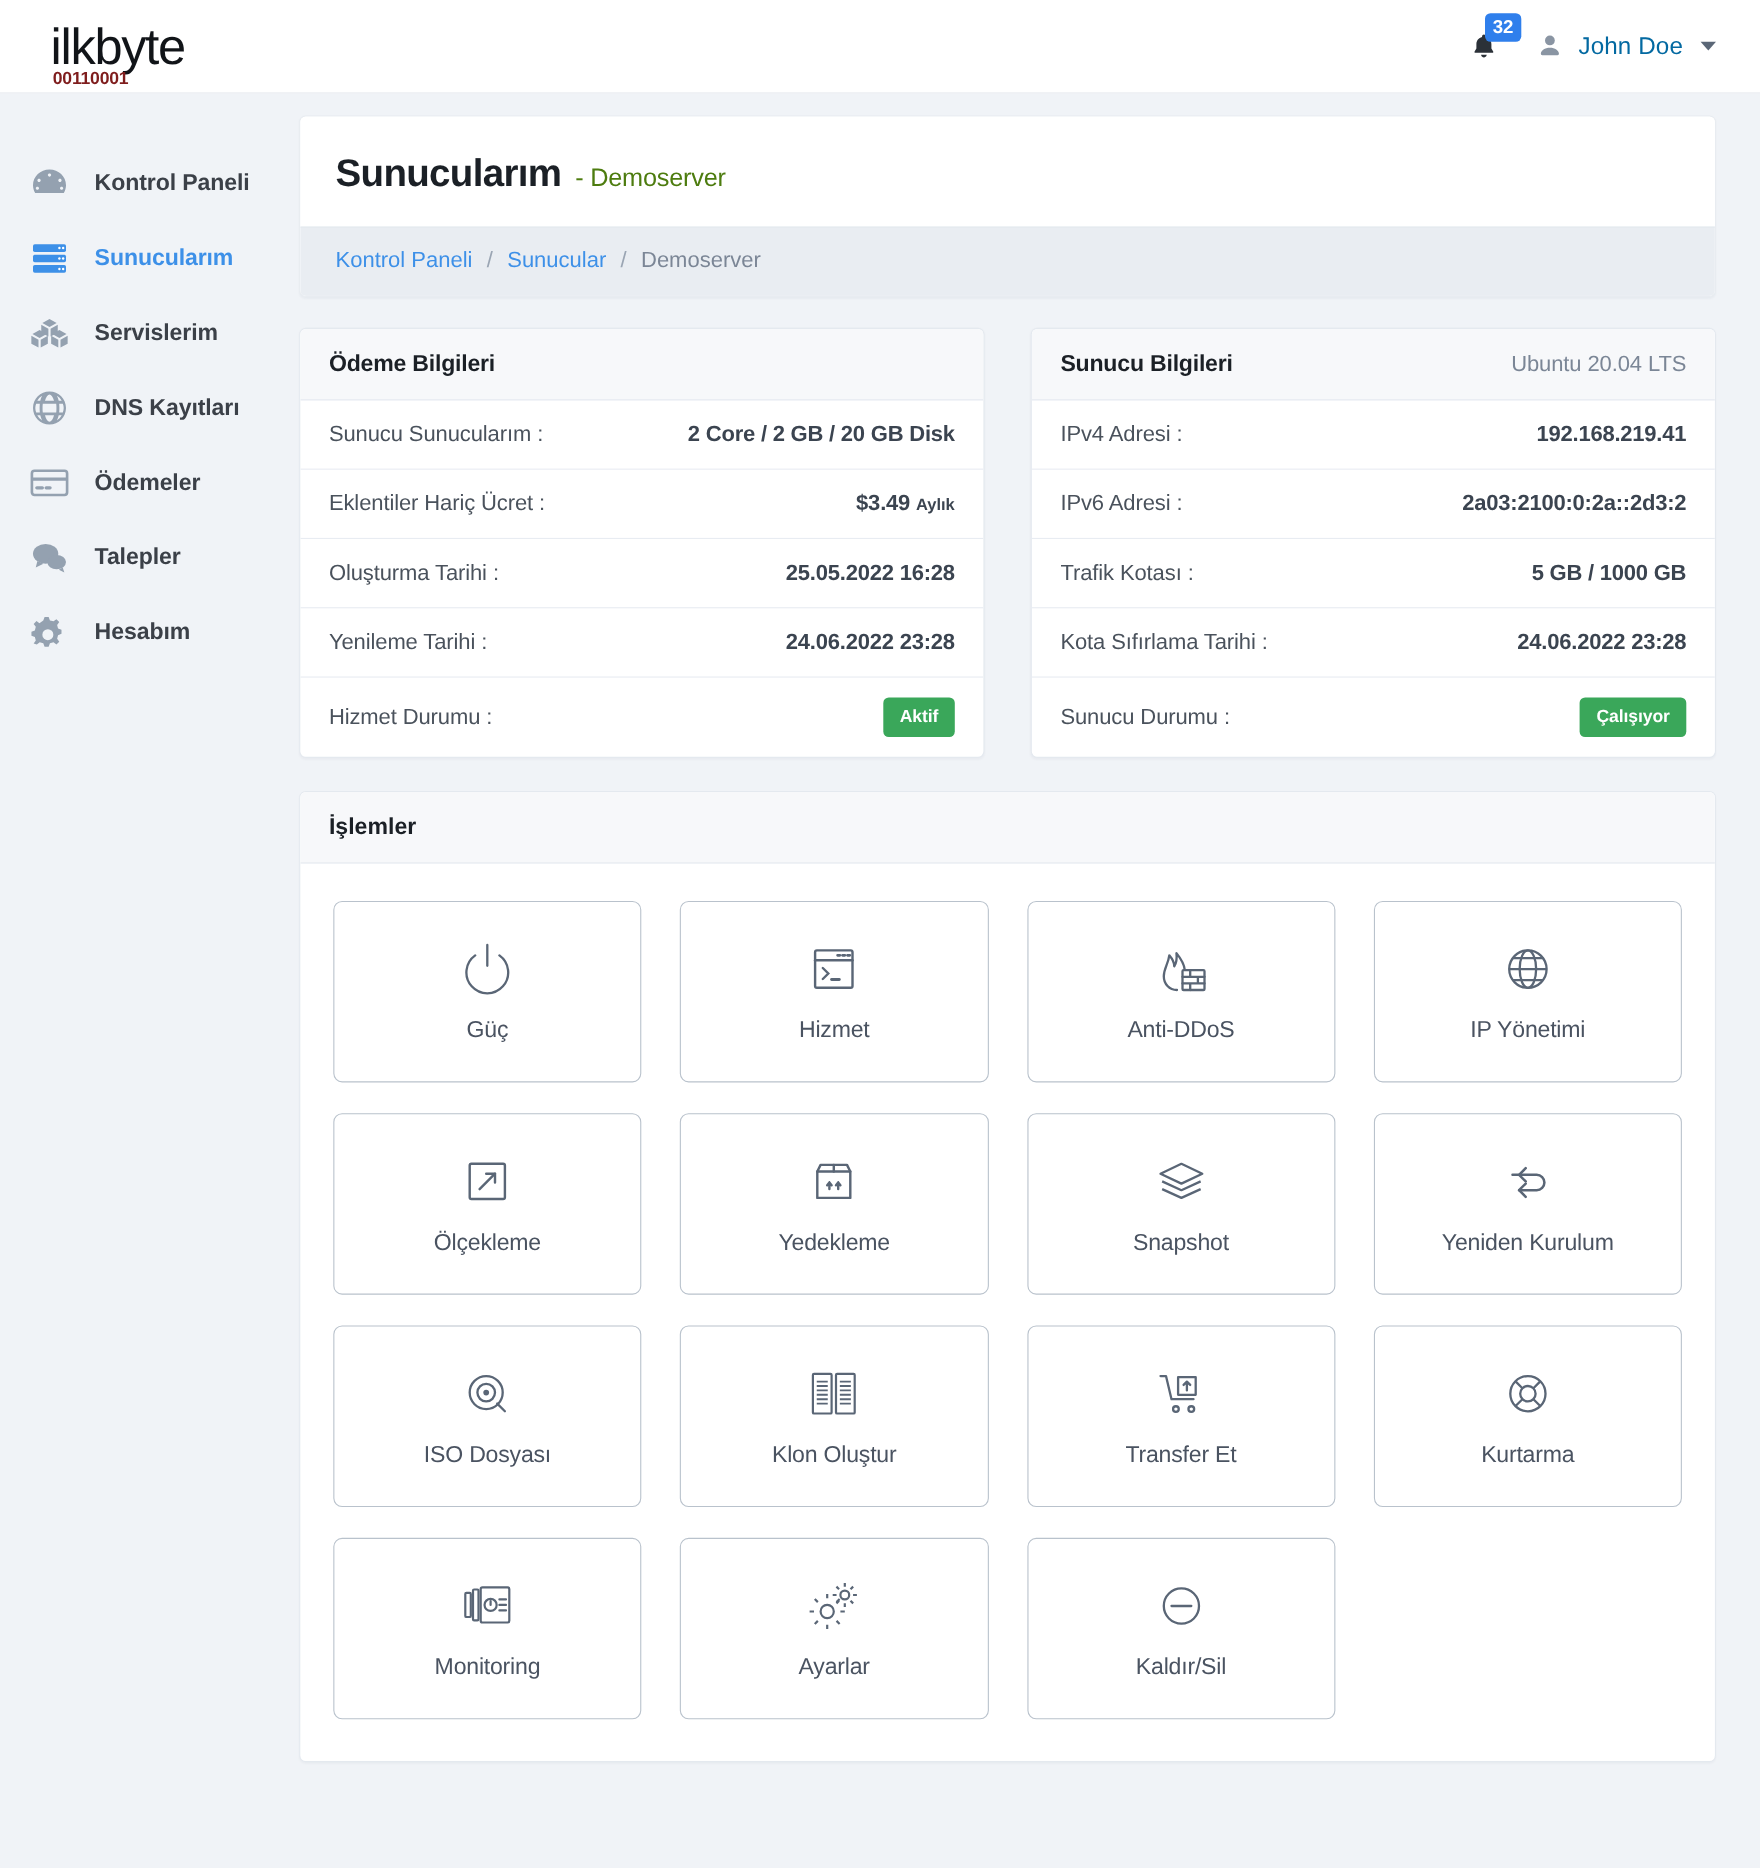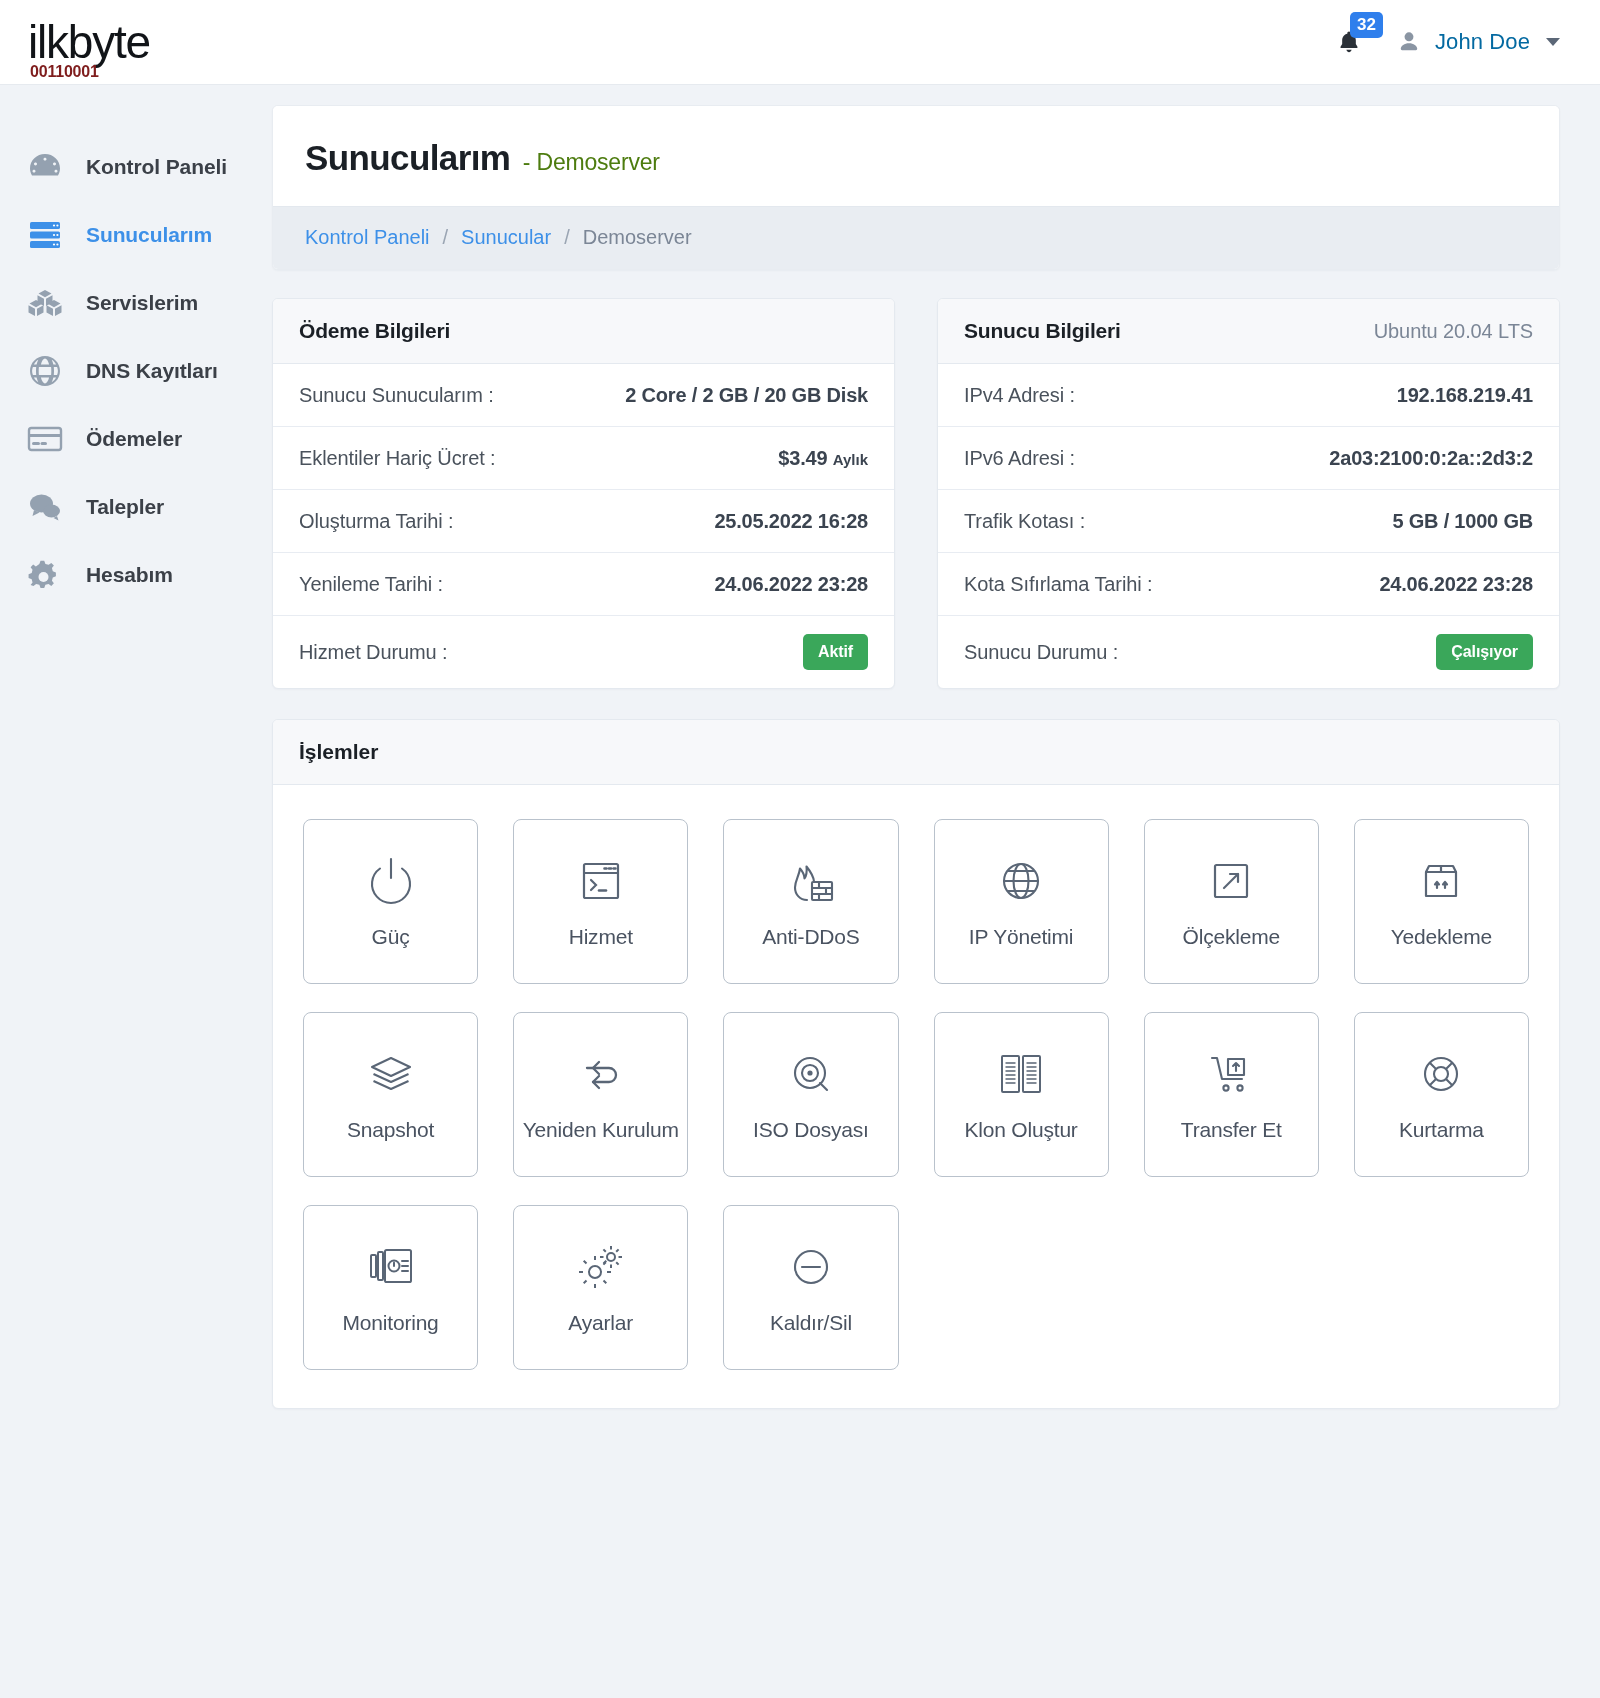--- a/index.html
+++ b/index.html
@@ -12,21 +12,21 @@
   }
   .page { position: relative; width: 1600px; height: 1698px; overflow: hidden; }
 
   
   .topbar {
     height: 85px;
     background: #ffffff;
     display: flex;
     align-items: center;
     justify-content: space-between;
-    padding: 0 40px 0 24px;
+    padding: 0 40px 0 42px;
     border-bottom: 1px solid #e6eaef;
   }
   .logo-wrap { position: relative; padding-left: 4px; }
   .logo-main {
     font-size: 46px;
     font-weight: 400;
     letter-spacing: -1.2px;
     color: #111418;
     line-height: 1;
     font-family: "Liberation Sans", sans-serif;
@@ -224,21 +224,21 @@
     border-bottom: 1px solid #e4e9ef;
     padding: 20px 26px;
   }
   .actions-title {
     font-size: 21px;
     font-weight: 700;
     color: #1b2026;
   }
   .tiles {
     display: grid;
-    grid-template-columns: repeat(6, 1fr);
+    grid-template-columns: repeat(4, 1fr);
     gap: 28px 35px;
     padding: 34px 30px 38px 30px;
   }
   .tile {
     border: 1px solid #b9c2cc;
     border-radius: 8px;
     height: 165px;
     display: flex;
     flex-direction: column;
     align-items: center;

